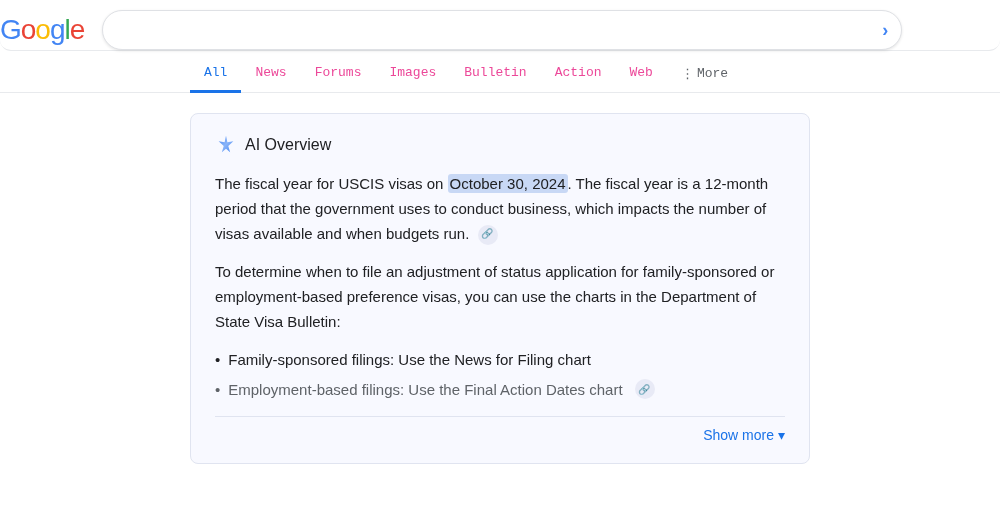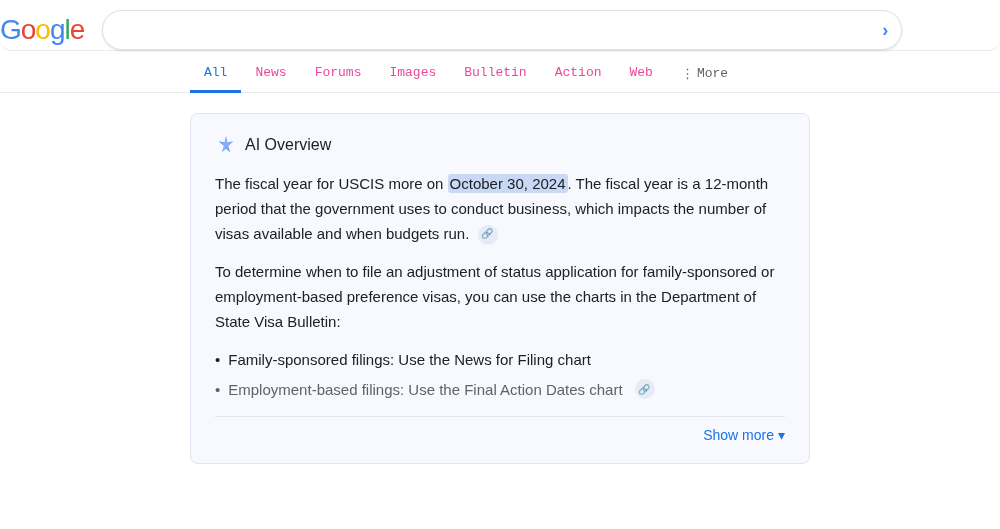--- a/index.html
+++ b/index.html
@@ -247,21 +247,21 @@
             <stop offset="100%" style="stop-color:#4285f4"></stop>
           </linearGradient>
         </defs>
         <path d="M12 2 L13.5 9 L20 8 L14.5 13 L16.5 20 L12 16 L7.5 20 L9.5 13 L4 8 L10.5 9 Z" fill="url(#starGrad)"></path>
       </svg>
       <span class="ai-overview-title">AI Overview</span>
     </div>
 
     <div class="ai-content">
       <p>
-        <span>The fiscal year for USCIS more on </span><span class="highlight">October 30, 2024</span><span>. The fiscal year is a 12-month period that the government uses to conduct business, which impacts the number of visas available and when budgets run.</span>
+        <span>The fiscal year for USCIS visas on </span><span class="highlight">October 30, 2024</span><span>. The fiscal year is a 12-month period that the government uses to conduct business, which impacts the number of visas available and when budgets run.</span>
         <span class="link-icon">🔗</span>
       </p>
 
       <p>To determine when to file an adjustment of status application for family-sponsored or employment-based preference visas, you can use the charts in the Department of State Visa Bulletin:</p>
 
       <ul class="bullet-list">
         <li>
           <span>Family-sponsored filings: Use the News for Filing chart</span>
         </li>
         <li class="dimmed">

